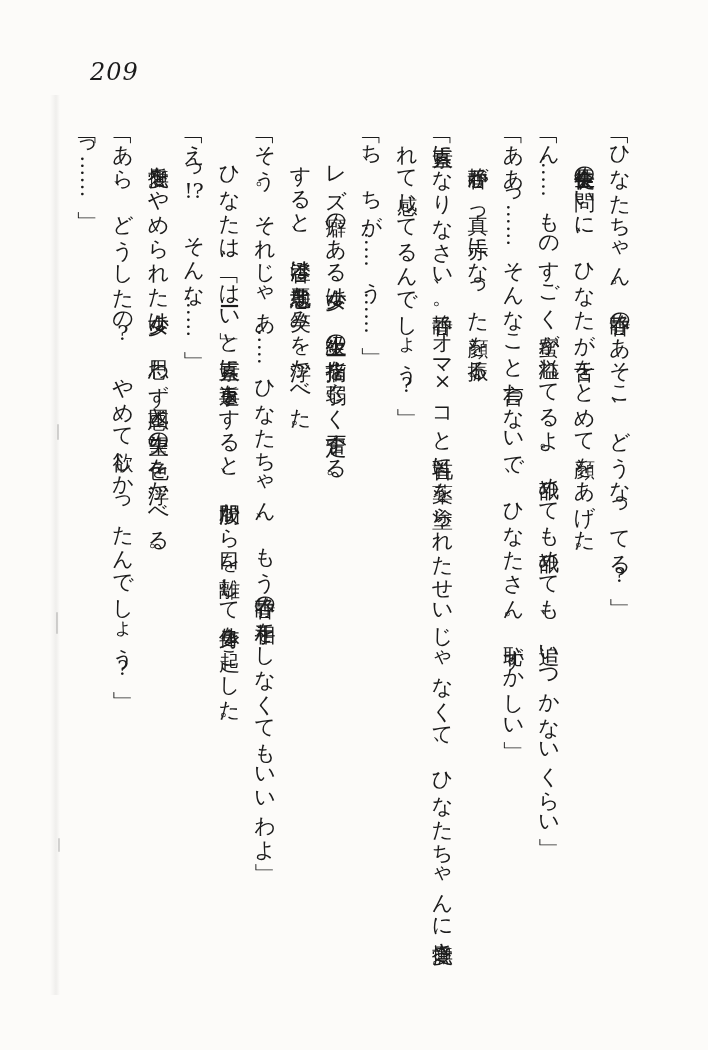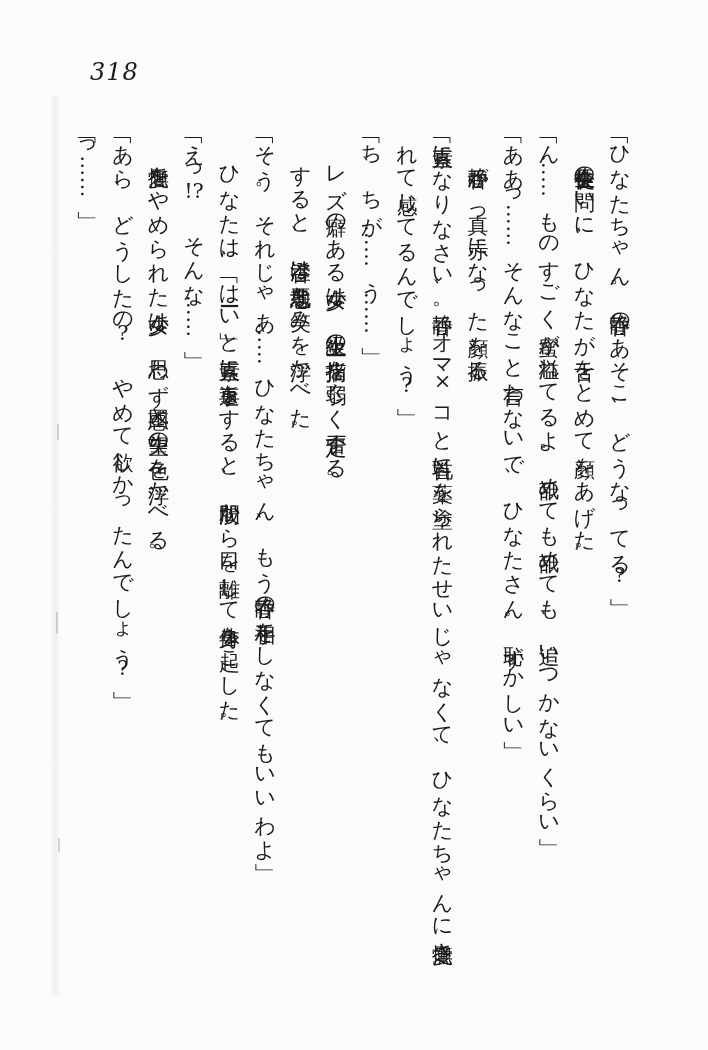--- a/index.html
+++ b/index.html
@@ -74,21 +74,21 @@
 </style>
 </head>
 <body style="--bg: #fcfbf9; --ink: #1b1b1b;">
 
 <div class="page">
   <div class="binding-shadow"></div>
   <div class="scan-speck speck-1"></div>
   <div class="scan-speck speck-2"></div>
   <div class="scan-speck speck-3"></div>
 
-  <div class="page-number">318</div>
+  <div class="page-number">209</div>
 
   <div class="text-block">
       <p>「ひなたちゃん。静香のあそこ、どうなってる<span class="tcy">?</span>」</p>
       <p class="indent">生徒会長の問いに、ひなたが舌をとめて顔をあげた。</p>
       <p>「ん……ものすごく蜜が溢れてるよ。舐めても舐めても、追いつかないくらい」</p>
       <p>「ああっ……そんなこと言わないで、ひなたさん。恥ずかしい」</p>
       <p class="indent">静香が、真っ赤になった顔を振る。</p>
       <p>「素直になりなさい、静香。オマ×コと乳首に薬を塗られたせいじゃなくて、ひなたちゃんに愛撫されて感じてるんでしょう<span class="tcy">?</span>」</p>
       <p>「ち、ちが……う……」</p>
       <p class="indent">レズ癖のある少女は、上級生の指摘を弱々しく否定する。</p>

